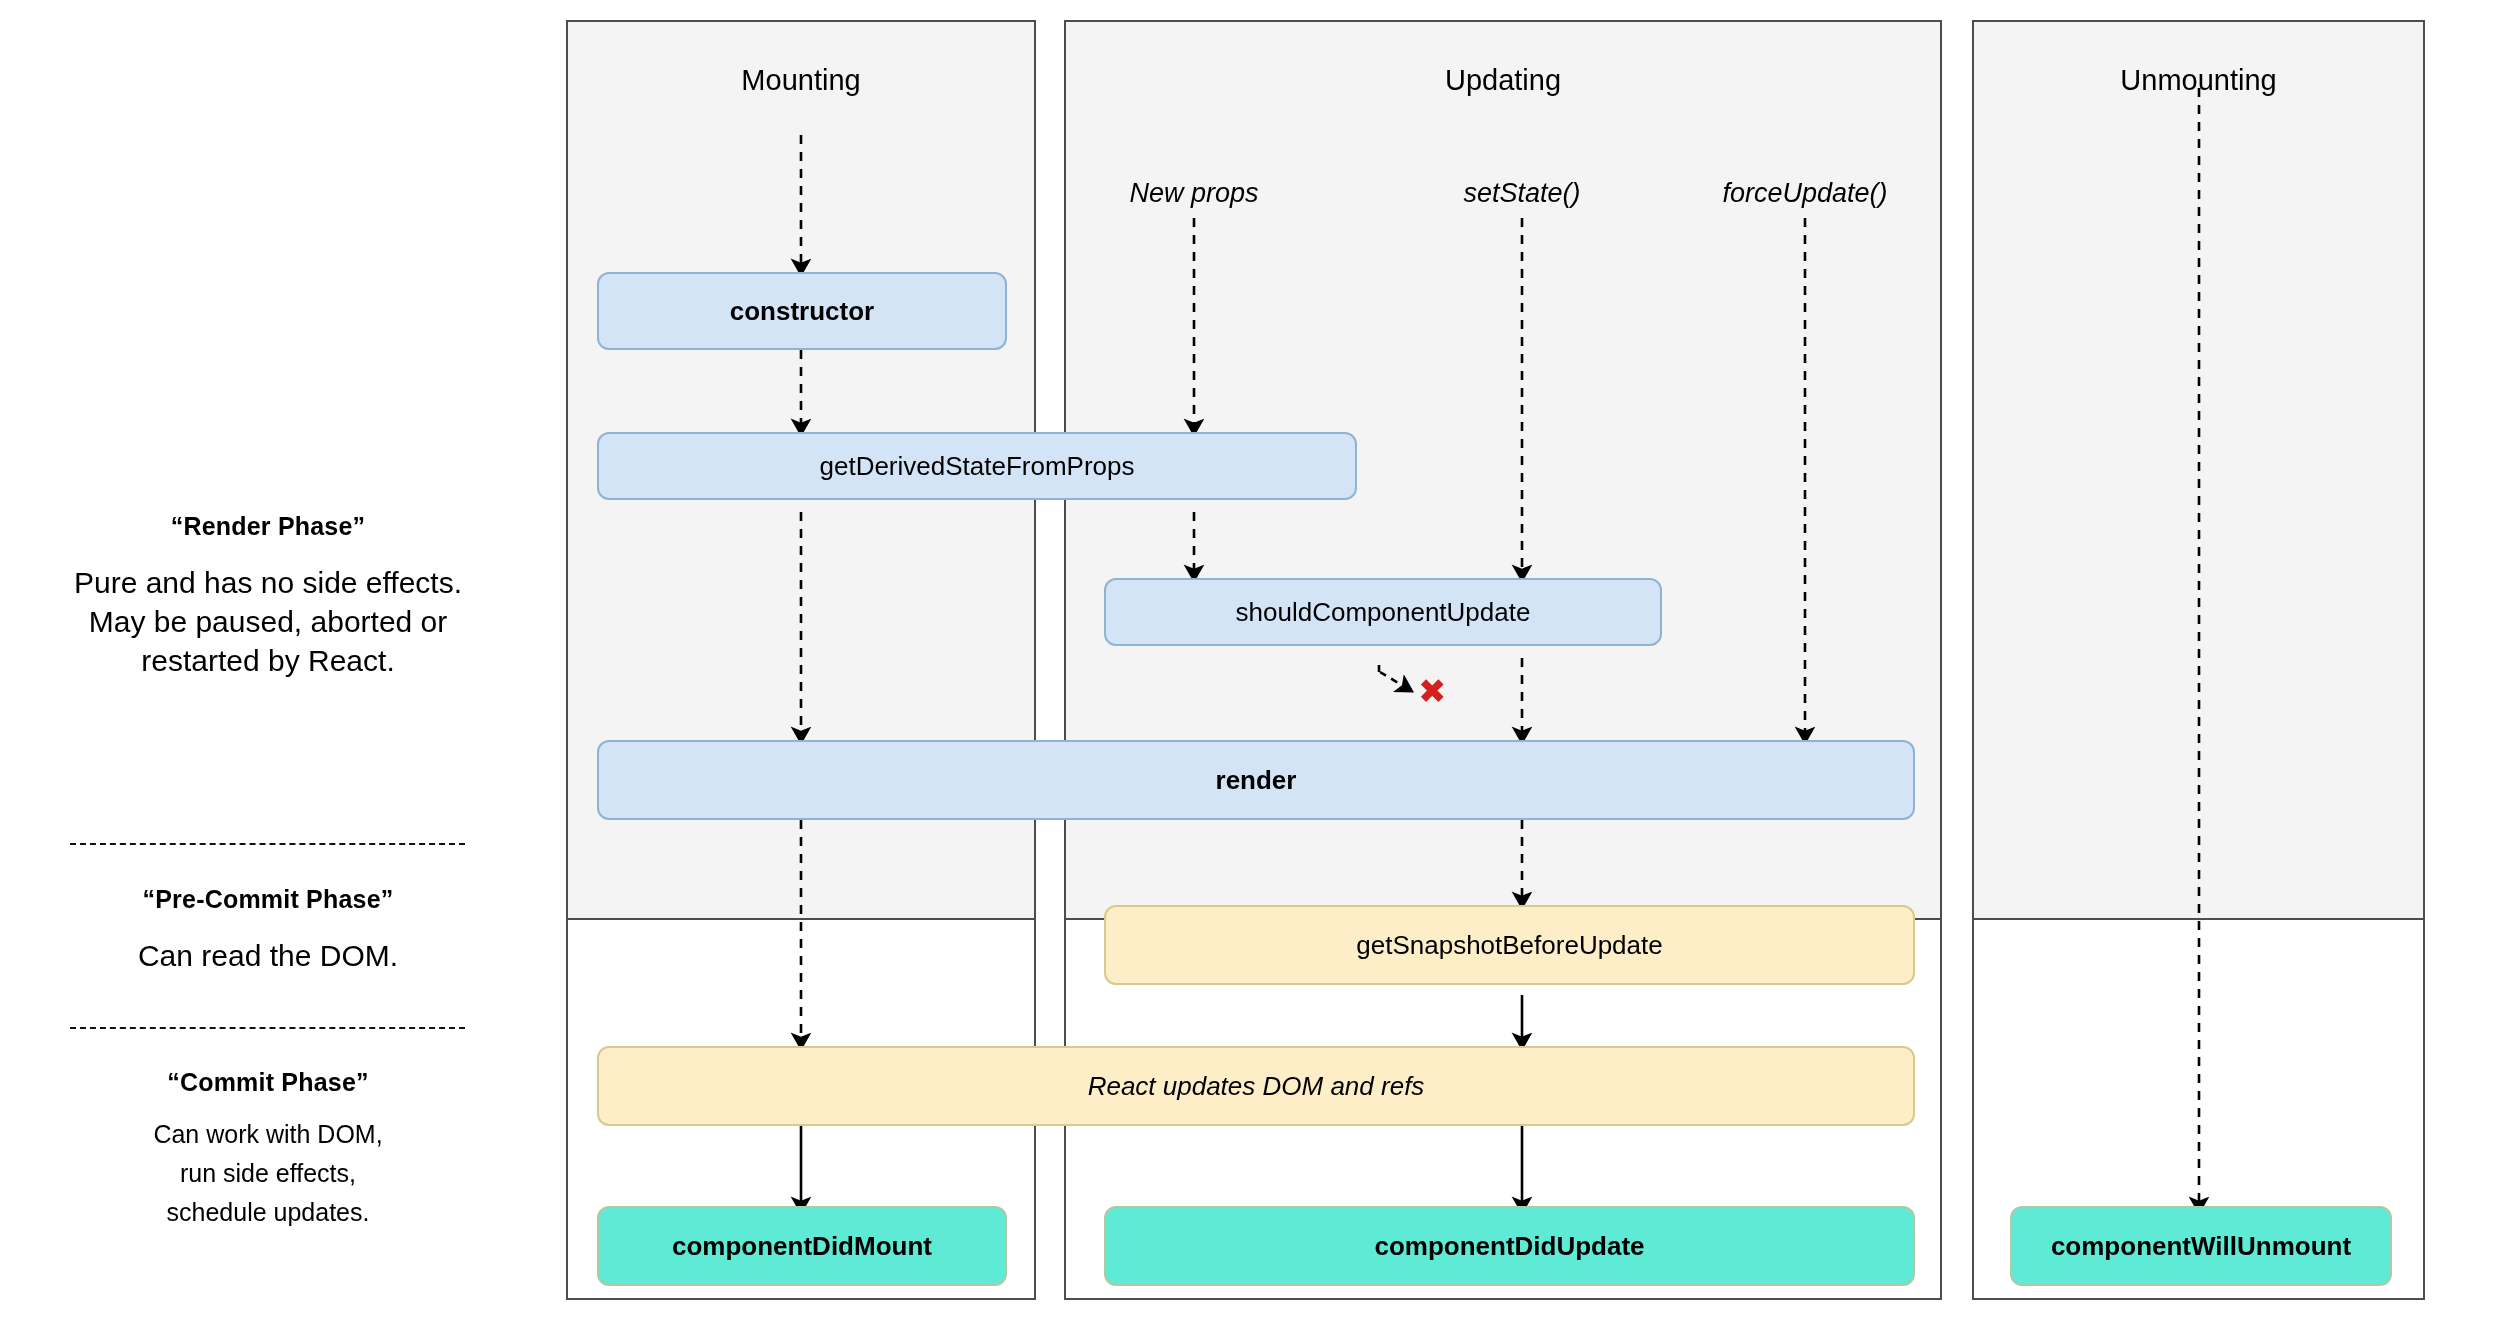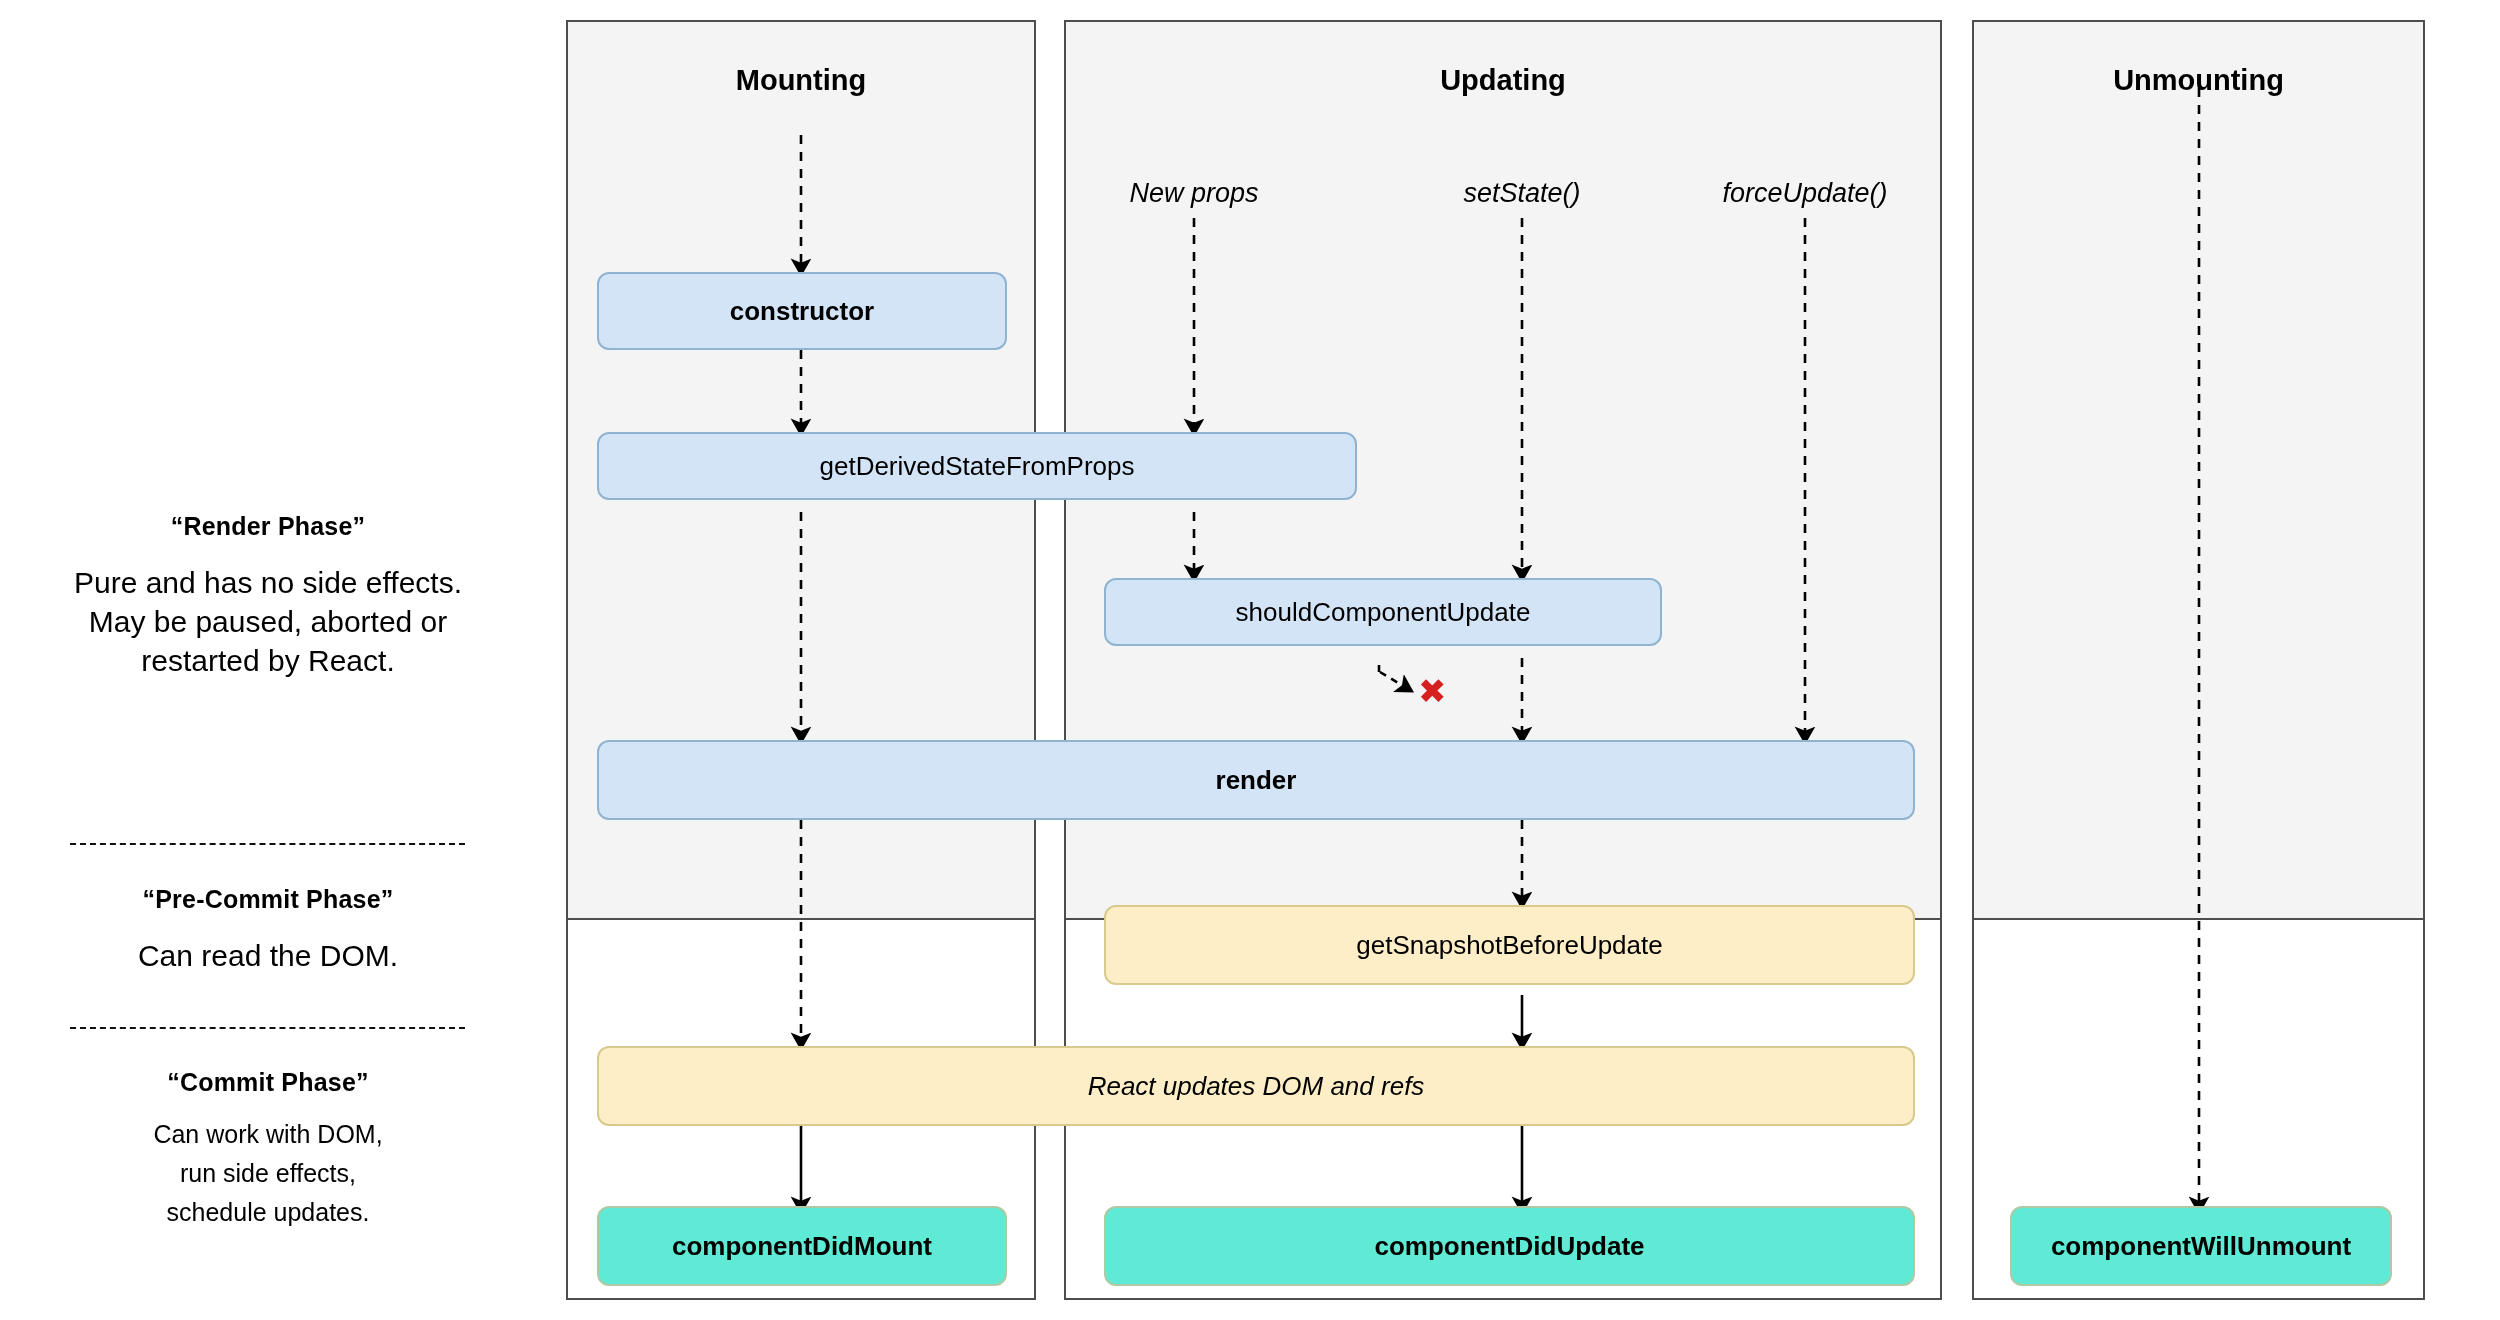--- a/index.html
+++ b/index.html
@@ -20,21 +20,21 @@
     position:absolute;left:70px;width:395px;height:0;
     border-top:2px dashed #111111;
   }
 
   
   .panel{position:absolute;box-sizing:border-box;border:2px solid #4d4d4d;}
   .panel-top{background:#f4f4f4;border-bottom:none;}
   .panel-bottom{background:#ffffff;border-top:2px solid #4d4d4d;}
   .panel-head{
     position:absolute;width:100%;text-align:center;
-    font-weight:bold;font-size:29px;top:42px;
+    font-weight:normal;font-size:29px;top:42px;
   }
 
   
   .node{
     position:absolute;box-sizing:border-box;
     border-radius:12px;
     display:flex;align-items:center;justify-content:center;
     text-align:center;white-space:nowrap;
   }
   .node-blue{background:#d4e4f7;border:2px solid #8fb3d1;}

